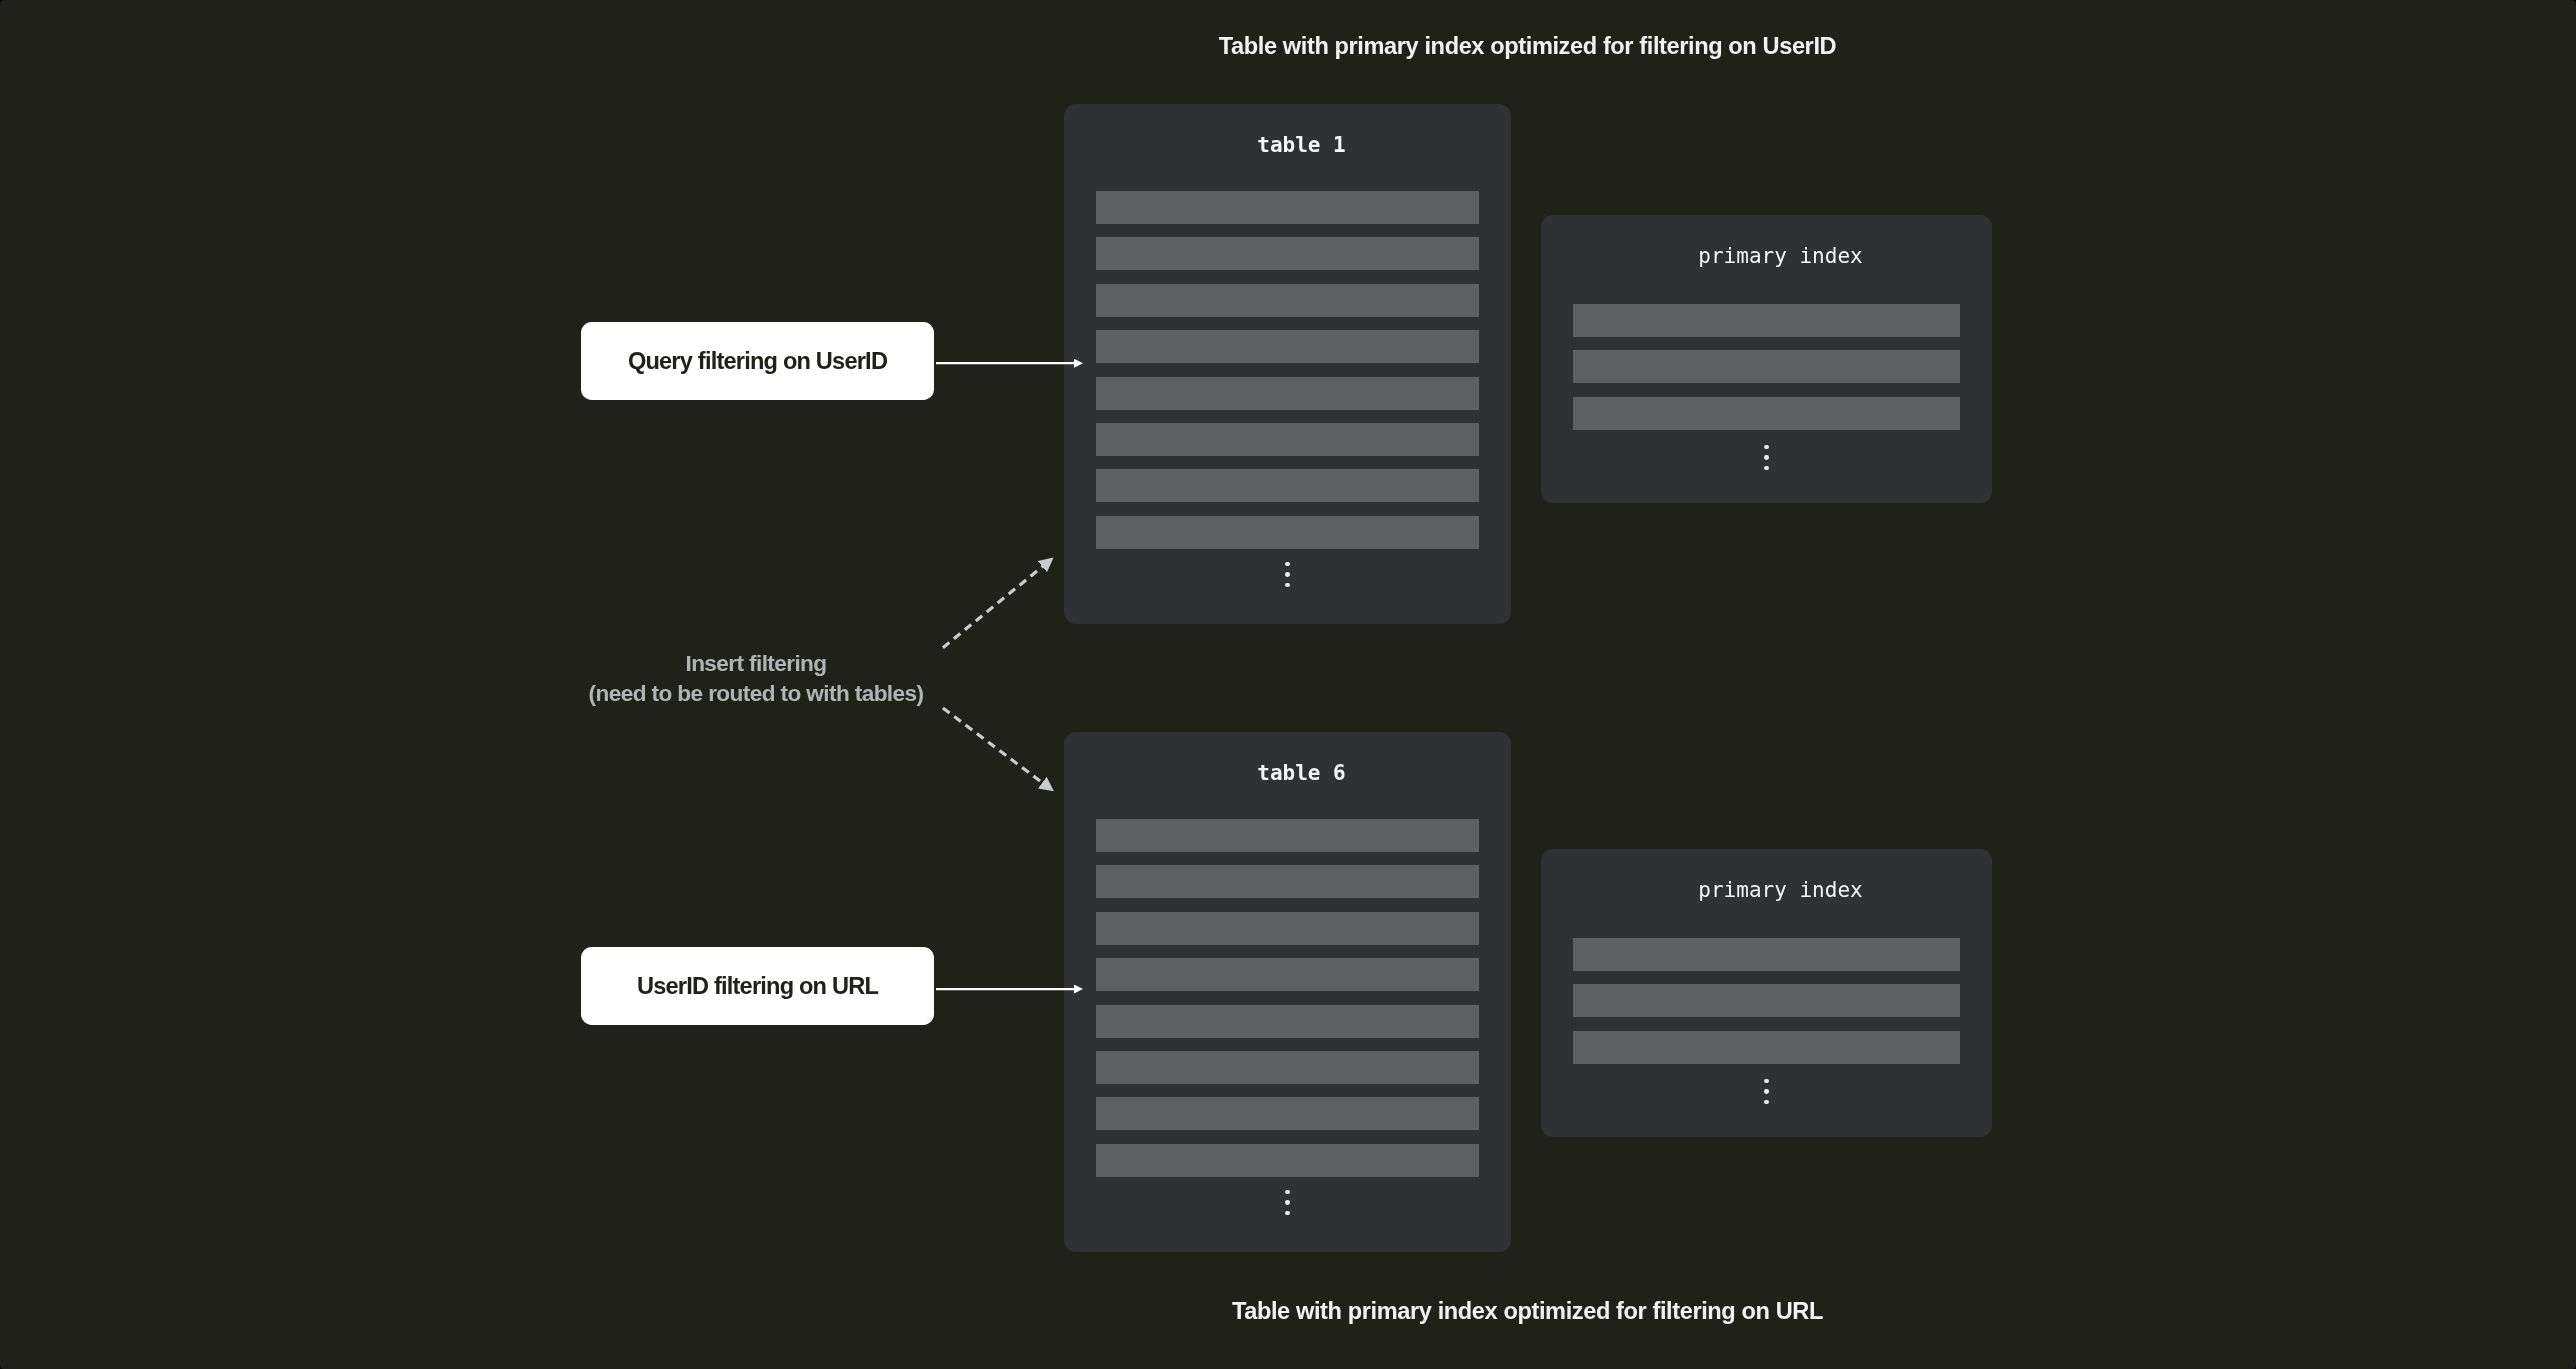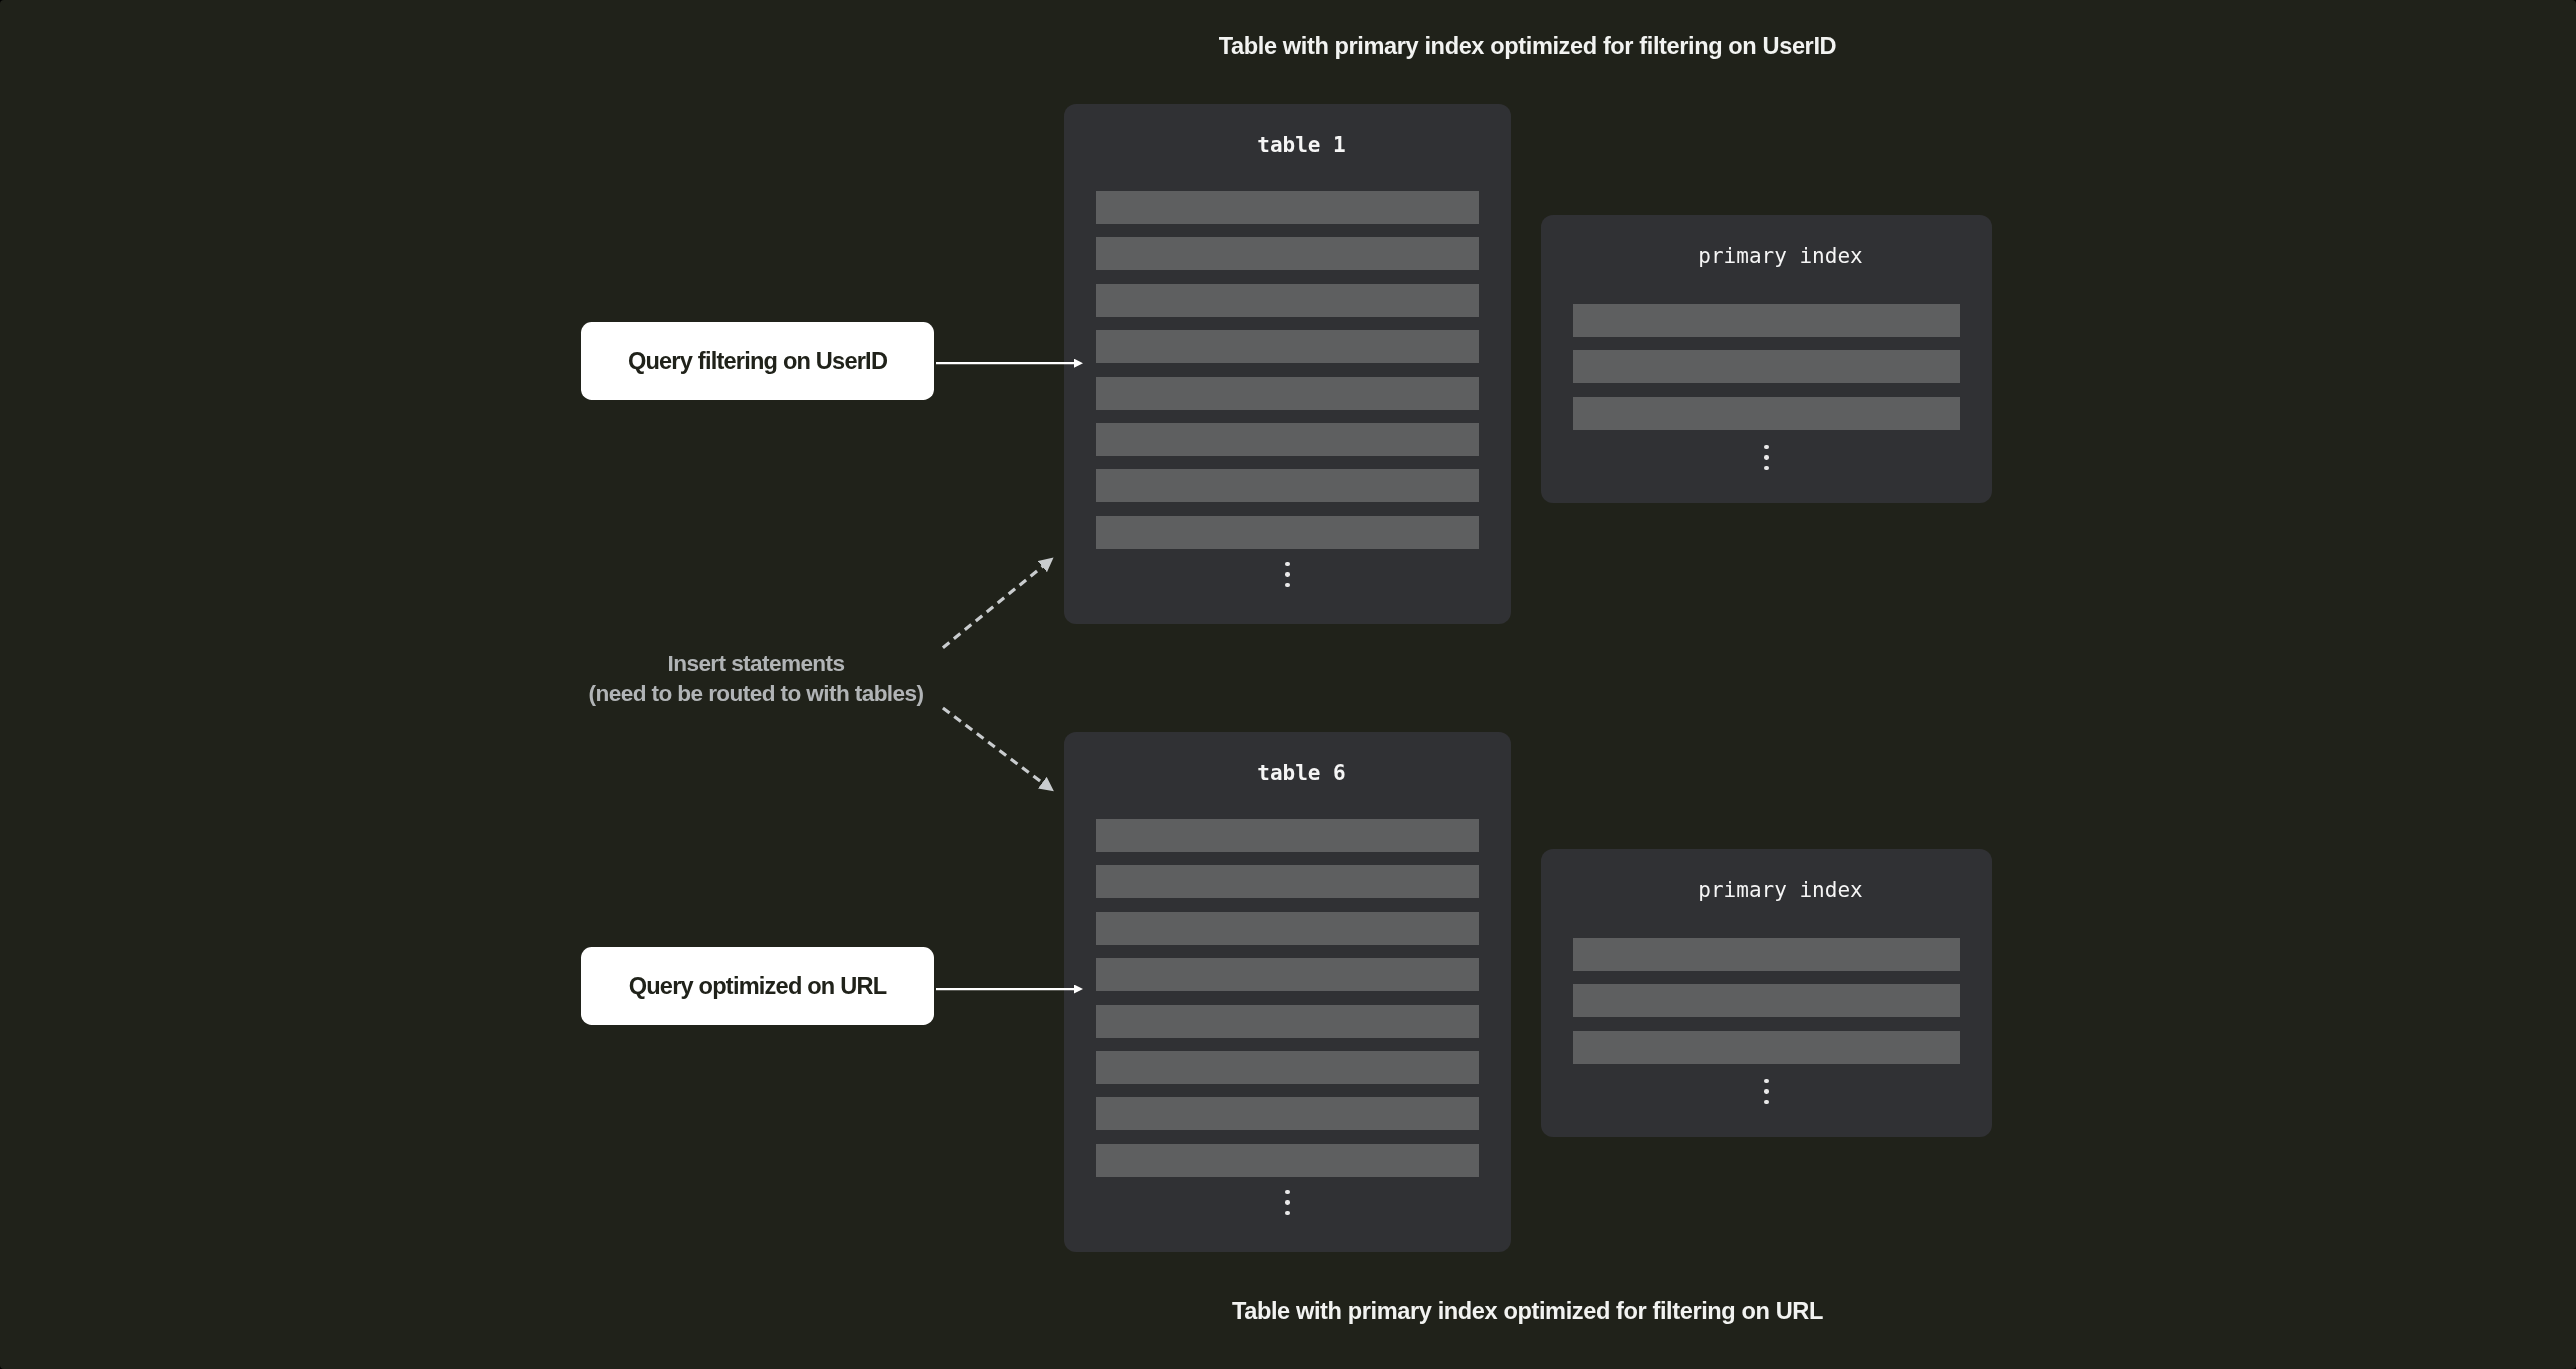--- a/index.html
+++ b/index.html
@@ -119,25 +119,25 @@
           <i></i>
           <i></i>
           <i></i>
         </div>
     </div>
 
     <div class="label-box userid">
       <span>Query filtering on UserID</span>
     </div>
     <div class="label-box url">
-      <span>Query optimized on URL</span>
+      <span>UserID filtering on URL</span>
     </div>
 
     <div class="note">
-      <div>Insert statements</div>
+      <div>Insert filtering</div>
       <div>(need to be routed to with tables)</div>
     </div>
 
     <svg class="overlay" width="2576" height="1369" viewBox="0 0 4098 2178">
       <defs>
         <marker id="headSolid" viewBox="0 0 10 10" refX="1" refY="5" markerWidth="4" markerHeight="4" orient="auto-start-reverse">
           <path d="M0,0 L10,5 L0,10 z" style="fill:var(--solid_arrow,#ffffff)"></path>
         </marker>
         <marker id="headDash" viewBox="0 0 10 10" refX="1" refY="5" markerWidth="4.5" markerHeight="4.5" orient="auto-start-reverse">
           <path d="M0,0 L10,5 L0,10 z" style="fill:var(--dashed_arrow,#c9ccce)"></path>

